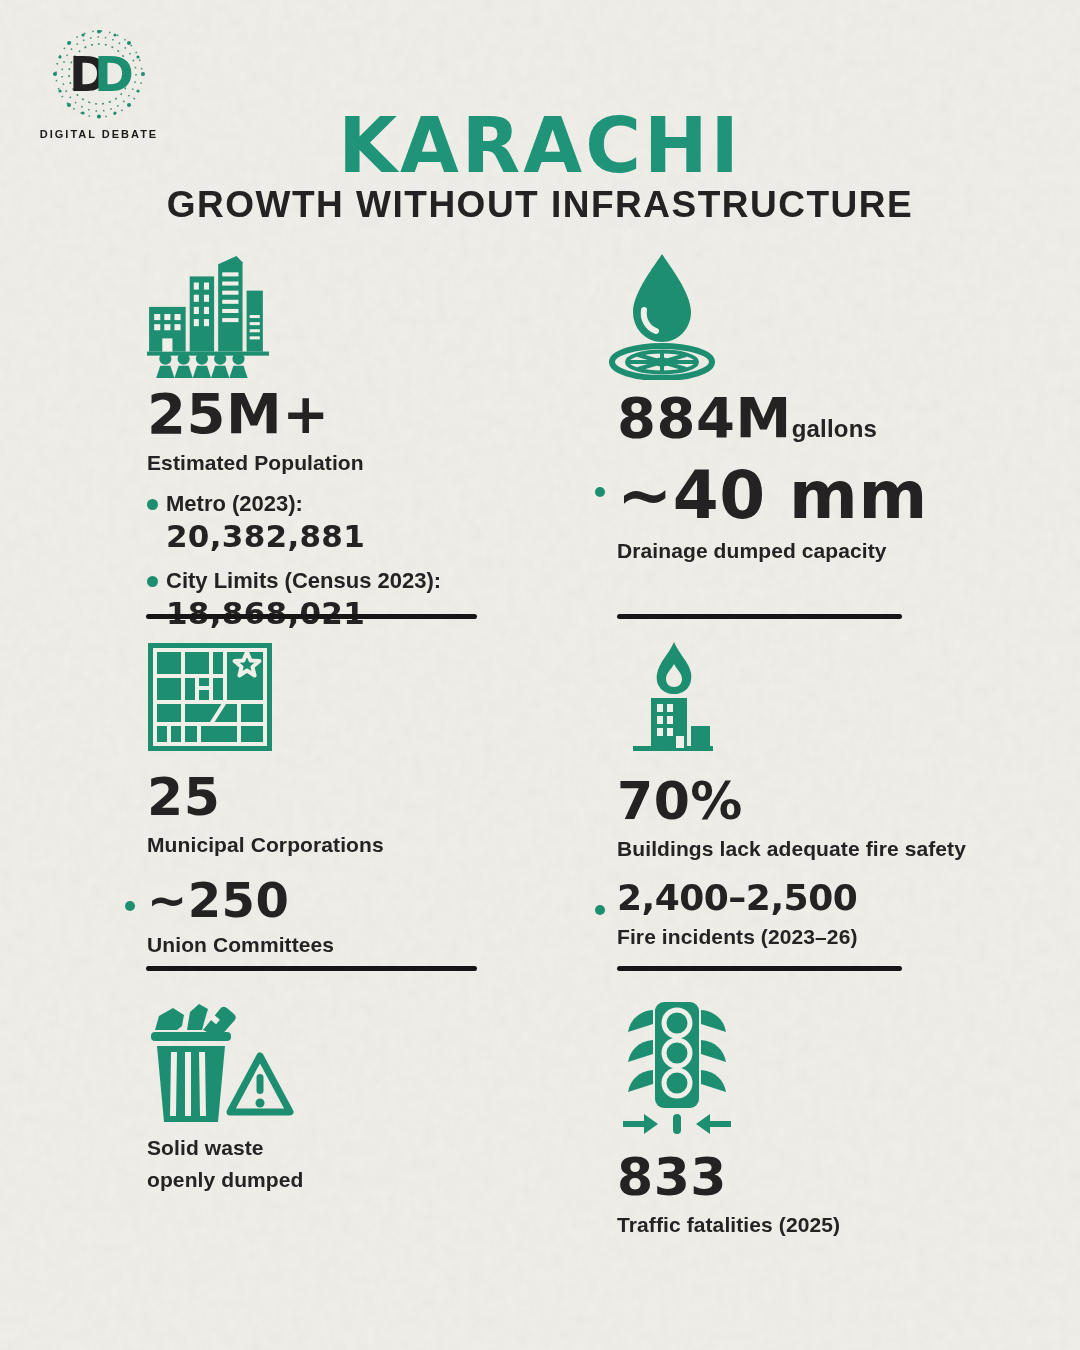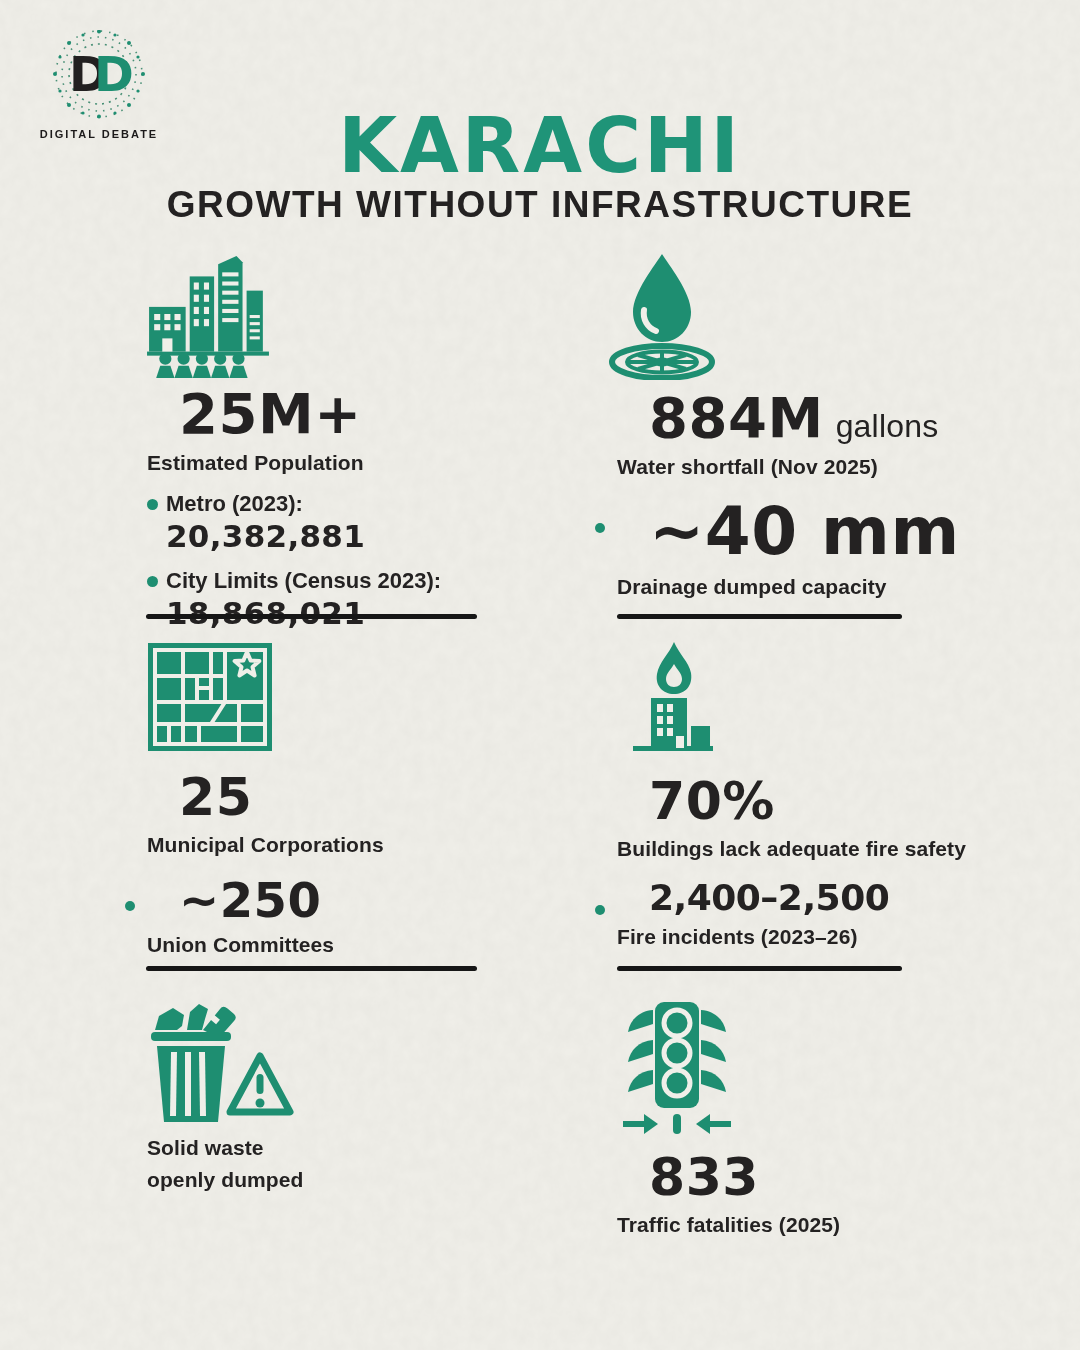--- a/index.html
+++ b/index.html
@@ -29,24 +29,24 @@
   .cell{position:absolute;}
   #cell-population{left:147px;top:250px;width:470px;}
   #cell-water{left:617px;top:252px;width:460px;}
   #cell-municipal{left:147px;top:642px;width:470px;}
   #cell-fire{left:617px;top:642px;width:463px;}
   #cell-waste{left:147px;top:1000px;width:470px;}
   #cell-traffic{left:617px;top:1000px;width:463px;}
 
   .icon-wrap{line-height:0;}
   .big{font-family:"DejaVu Sans", sans-serif;font-weight:bold;
-    font-size:52px;line-height:1.06;letter-spacing:0.5px;color:#242222;margin-left:32px;}
+    font-size:52px;line-height:1.06;letter-spacing:0.5px;color:#242222;}
   .big-lg{font-size:56px;}
-  .value-row{display:flex;align-items:baseline;gap:12px;margin-top:8px;}
-  .suffix{font-weight:normal;font-size:32px;letter-spacing:0.2px;}
+  .value-row{display:flex;align-items:baseline;margin-top:8px;}
+  .suffix{font-weight:bold;font-size:24px;letter-spacing:0.2px;}
   .label{font-weight:bold;font-size:21px;line-height:1.5;margin-top:4px;letter-spacing:0.1px;}
   .nowrap{white-space:nowrap;}
 
   .dot{width:11px;height:11px;border-radius:50%;background:#1e8e71;flex:0 0 auto;}
   .bullet-item{display:flex;gap:8px;margin-top:12px;}
   .bullet-item .dot{margin-top:8px;}
   .bullet-label{font-weight:bold;font-size:22px;line-height:1.2;}
   .bullet-value{font-family:"DejaVu Sans", sans-serif;font-weight:bold;
     font-size:31px;line-height:1.25;letter-spacing:0.3px;}
 
@@ -193,21 +193,20 @@
           <line x1="55" y1="110" x2="55" y2="100"></line>
             <line x1="55" y1="110" x2="55" y2="120"></line>
         </g>
         <ellipse cx="55" cy="110" rx="8" ry="4.5" fill="#1e8e71"></ellipse>
       </svg>
     </div>
     <div class="value-row">
       <span class="big big-lg">884M</span>
       <span class="suffix">gallons</span>
     </div>
-    <div class="label nowrap">Water shortfall (Nov 2025)</div>
     <div class="hang">
       <span class="dot"></span>
       <div class="big big-lg" style="font-size:66px;">~40 mm</div>
       <div class="label">Drainage dumped capacity</div>
     </div>
   </div>
 
   <div class="divider" id="div-1l"></div>
   <div class="divider" id="div-1r"></div>
 

